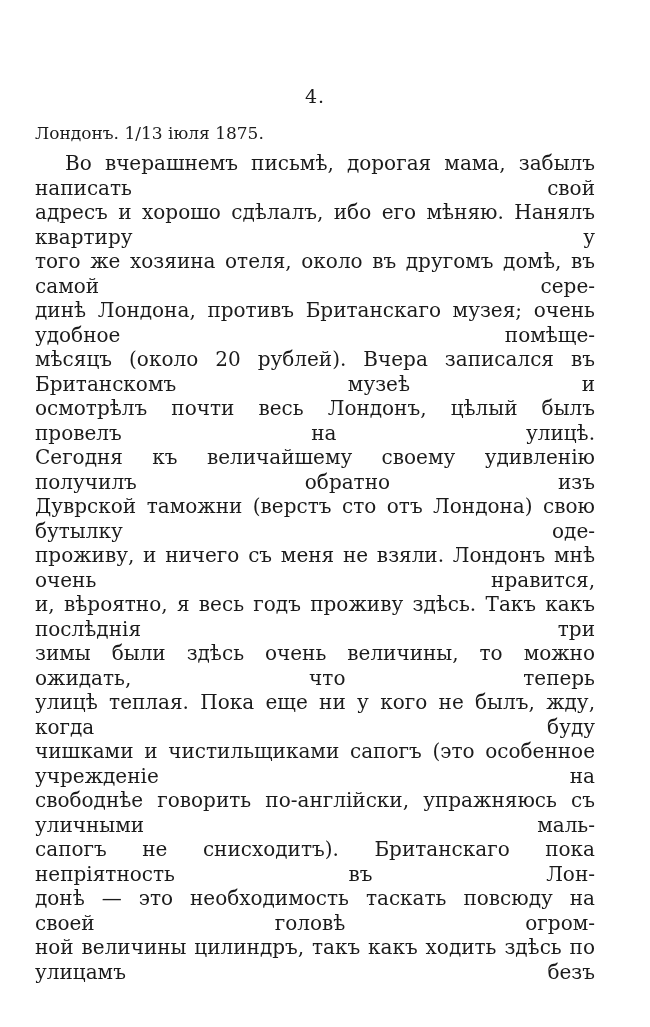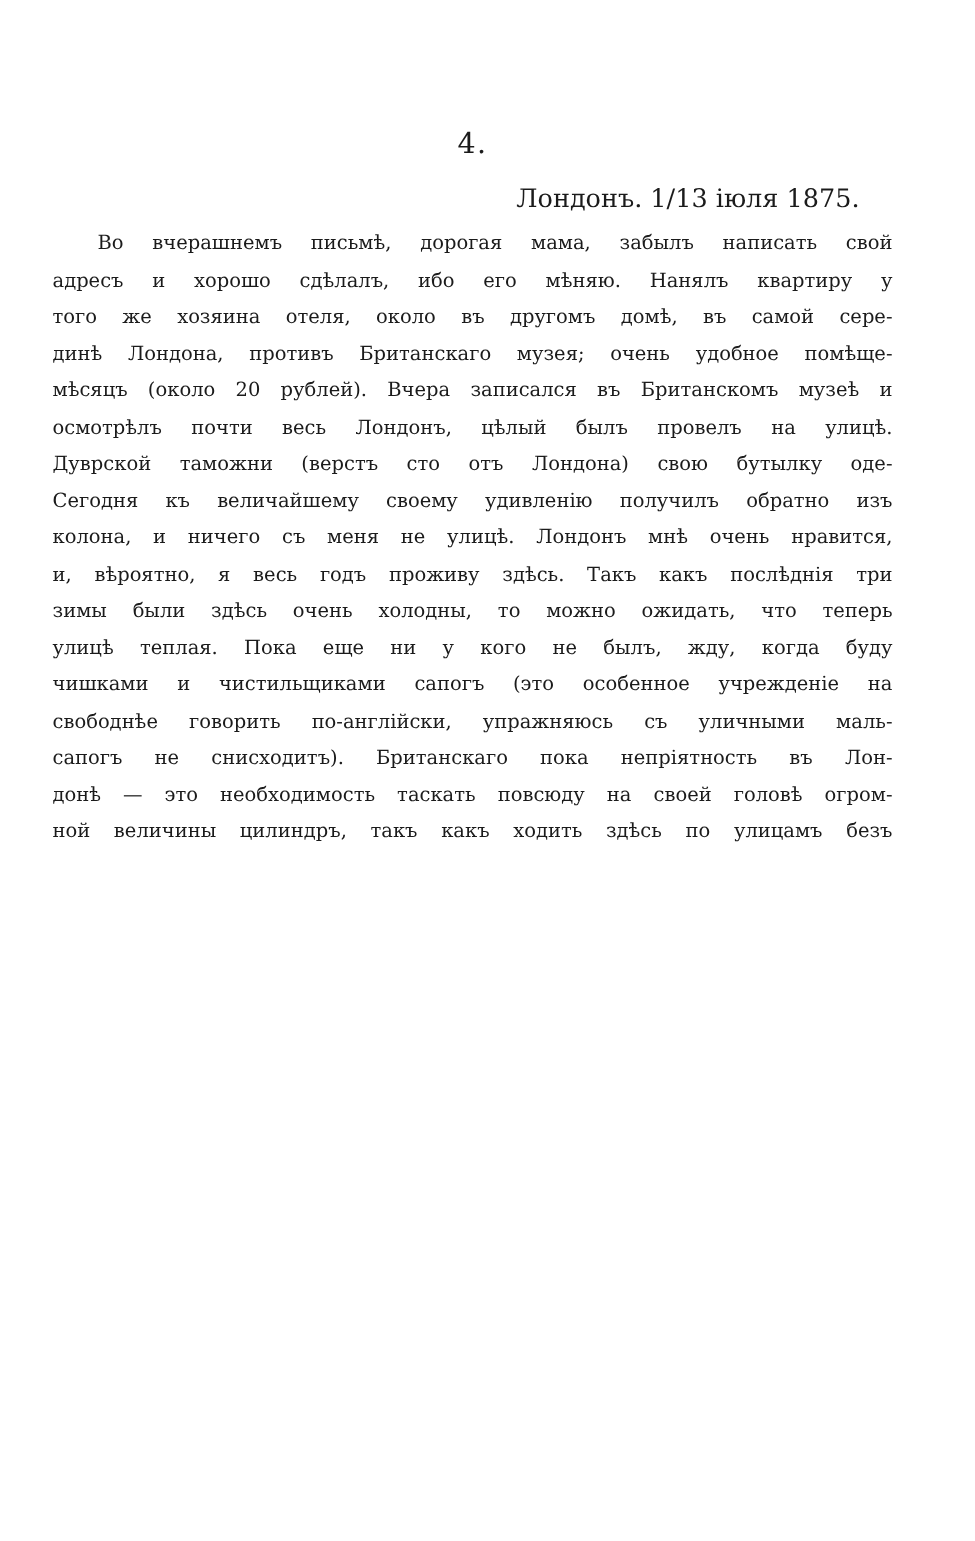--- a/index.html
+++ b/index.html
@@ -22,30 +22,29 @@
   }
   .letter-number {
     padding-top: 84px;
     text-align: center;
     font-size: 19px;
     line-height: 25px;
     letter-spacing: 1px;
   }
   .dateline {
     margin-top: 12px;
-    text-align: right;
     padding-right: 22px;
     font-size: 17px;
     line-height: 25px;
   }
   .body-par {
     margin-top: 5px;
   }
   .bline {
-    font-size: 13px;
+    font-size: 20px;
     line-height: 24.5px;
     text-align: justify;
     text-align-last: justify;
     text-justify: inter-word;
     white-space: normal;
   }
   .bline.indent {
     text-indent: 30px;
   }
 </style>
@@ -59,25 +58,25 @@
 
     <div class="dateline">Лондонъ. 1/13 іюля 1875.</div>
 
     <div class="body-par">
       <div class="bline indent">Во вчерашнемъ письмѣ, дорогая мама, забылъ написать свой</div>
       <div class="bline">адресъ и хорошо сдѣлалъ, ибо его мѣняю. Нанялъ квартиру у</div>
       <div class="bline">того же хозяина отеля, около въ другомъ домѣ, въ самой сере-</div>
       <div class="bline">динѣ Лондона, противъ Британскаго музея; очень удобное помѣще-</div>
       <div class="bline">мѣсяцъ (около 20 рублей). Вчера записался въ Британскомъ музеѣ и</div>
       <div class="bline">осмотрѣлъ почти весь Лондонъ, цѣлый былъ провелъ на улицѣ.</div>
+      <div class="bline">Сегодня къ величайшему своему удивленію получилъ обратно изъ</div>
       <div class="bline">Дуврской таможни (верстъ сто отъ Лондона) свою бутылку оде-</div>
-      <div class="bline">Сегодня къ величайшему своему удивленію получилъ обратно изъ</div>
-      <div class="bline">колона, и ничего съ меня не улицѣ. Лондонъ мнѣ очень нравится,</div>
+      <div class="bline">проживу, и ничего съ меня не взяли. Лондонъ мнѣ очень нравится,</div>
       <div class="bline">и, вѣроятно, я весь годъ проживу здѣсь. Такъ какъ послѣднія три</div>
-      <div class="bline">зимы были здѣсь очень холодны, то можно ожидать, что теперь</div>
+      <div class="bline">зимы были здѣсь очень величины, то можно ожидать, что теперь</div>
       <div class="bline">улицѣ теплая. Пока еще ни у кого не былъ, жду, когда буду</div>
       <div class="bline">чишками и чистильщиками сапогъ (это особенное учрежденіе на</div>
       <div class="bline">свободнѣе говорить по-англійски, упражняюсь съ уличными маль-</div>
       <div class="bline">сапогъ не снисходитъ). Британскаго пока непріятность въ Лон-</div>
       <div class="bline">донѣ — это необходимость таскать повсюду на своей головѣ огром-</div>
       <div class="bline">ной величины цилиндръ, такъ какъ ходить здѣсь по улицамъ безъ</div>
 
     </div>
 
   </div>

